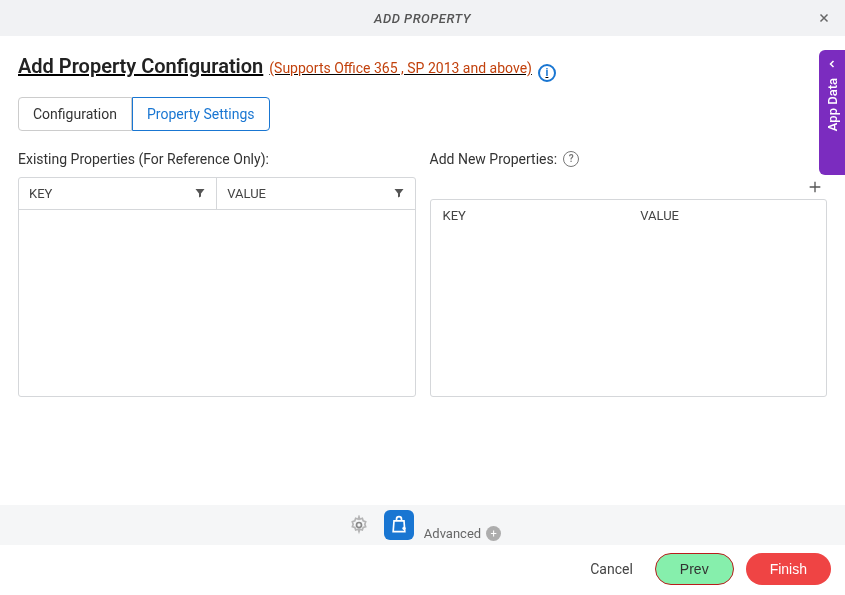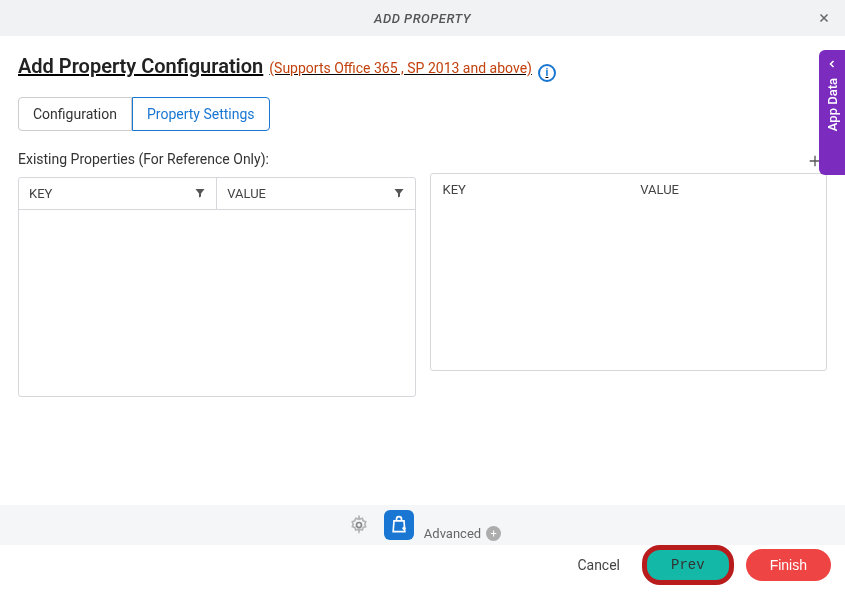--- a/index.html
+++ b/index.html
@@ -43,21 +43,21 @@
     .footer-tools { position: absolute; bottom: 50px; left: 0; right: 0; height: 40px; background: #f5f6f7; display: flex; align-items: center; justify-content: center; gap: 10px; }
     .tool-btn { width: 30px; height: 30px; display: flex; align-items: center; justify-content: center; border-radius: 6px; cursor: pointer; }
     .tool-btn.settings { color: #888; }
     .tool-btn.bag { background: #1976d2; color: #fff; }
     .tool-btn svg { width: 20px; height: 20px; }
     .advanced-label { font-size: 13px; color: #666; display: flex; align-items: center; gap: 5px; cursor: pointer; margin-top: 16px; }
     .adv-plus { width: 15px; height: 15px; background: #adadad; border-radius: 50%; display: flex; align-items: center; justify-content: center; color: #fff; font-size: 11px; }
     
     .footer-actions { position: absolute; bottom: 10px; right: 14px; display: flex; align-items: center; gap: 12px; }
     .btn-cancel { font-size: 14px; color: #444; cursor: pointer; padding: 8px 10px; }
-    .btn-outline { font-size: 14px; color: #333; border: 5px solid #b91c1c; background: #14b8a6; border-radius: 18px; padding: 7px 24px; cursor: pointer; font-family: Liberation Mono, monospace; }
+    .btn-outline { font-size: 14px; color: #333; border: 1px solid #b91c1c; background: #86efac; border-radius: 18px; padding: 7px 24px; cursor: pointer; }
     .btn-primary { font-size: 14px; color: #fff; background: #ef4444; border: none; border-radius: 18px; padding: 8px 24px; cursor: pointer; font-weight: 500; }
     
     .side-tab { position: absolute; right: 0; top: 50px; width: 26px; height: 125px; background: #7b2cbf; border-radius: 6px 0 0 6px; display: flex; flex-direction: column; align-items: center; padding-top: 8px; cursor: pointer; }
     .side-tab svg { width: 12px; height: 12px; color: #fff; margin-bottom: 8px; }
     .side-tab-text { writing-mode: vertical-rl; transform: rotate(180deg); color: #fff; font-size: 13px; font-weight: 500; }
   </style>
 </head>
 <body>
 
 <div class="header">
@@ -96,20 +96,24 @@
             <span>VALUE</span>
             <svg class="filter-icon" viewBox="0 0 24 24" fill="currentColor">
                 <path d="M3 4h18l-7 9v6l-4 2v-8L3 4z"></path>
               </svg>
           </div>
         </div>
       </div>
     </div>
 
     <div class="panel">
+      <div class="panel-label">
+        <span>Add New Properties:</span>
+        <span class="help-icon">?</span>
+      </div>
       <div class="add-row">
         <svg class="plus-icon" viewBox="0 0 24 24" fill="none" stroke="currentColor" stroke-width="2">
             <path d="M12 4v16M4 12h16"></path>
           </svg>
       </div>
       <div class="grid-box2">
         <div class="grid-header2">
           <div class="grid-header2-cell">KEY</div>
           <div class="grid-header2-cell">VALUE</div>
         </div>

